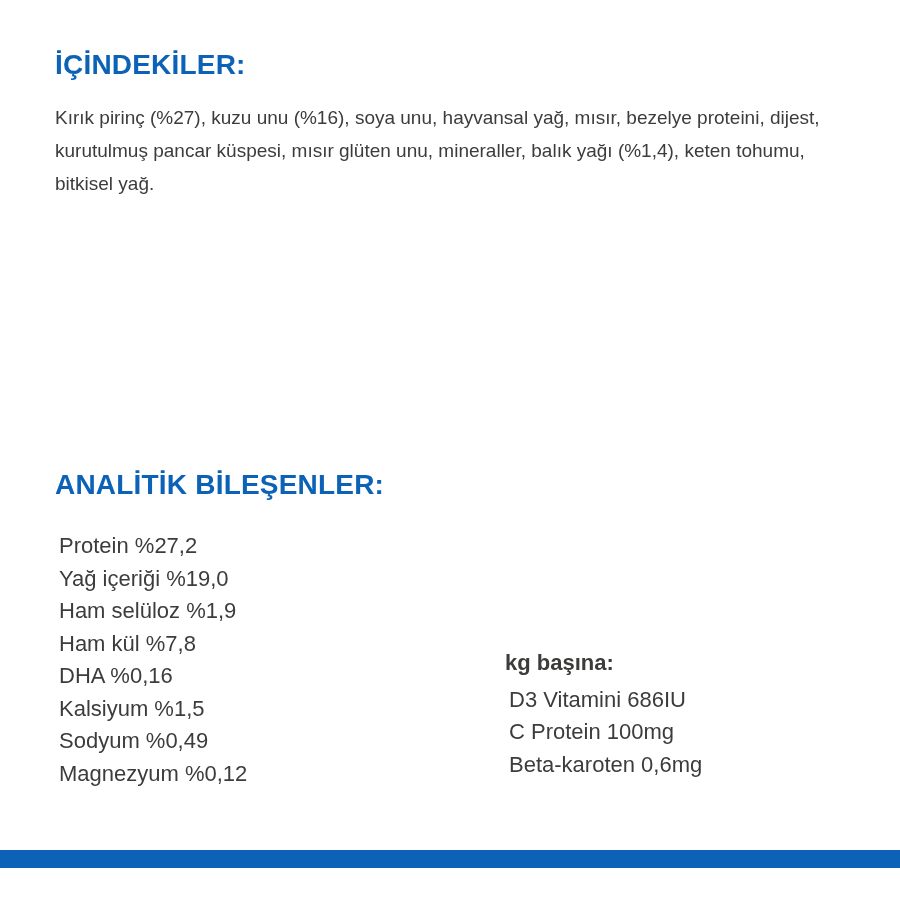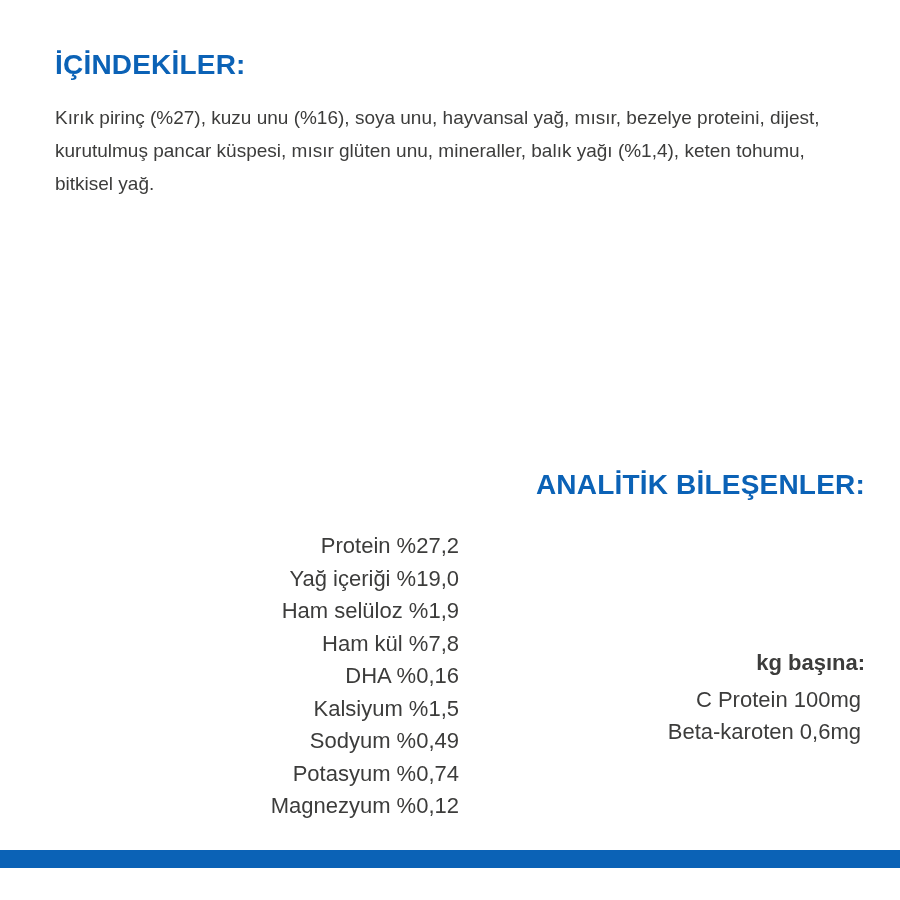--- a/index.html
+++ b/index.html
@@ -46,21 +46,20 @@
     font-weight: 400;
     max-width: 800px;
   }
 
   
   #analytical-section {
     position: absolute;
     left: 55px;
     top: 468px;
     width: 810px;
-    text-align: right;
   }
   #analytical-heading {
     font-size: 28px;
     line-height: 34px;
     margin: 0 0 24px 0;
   }
   .columns {
     position: relative;
     display: block;
   }
@@ -85,21 +84,21 @@
     font-size: 22px;
     line-height: 32.5px;
     color: #3c3c3b;
     white-space: nowrap;
   }
   #per-kg-label {
     font-size: 22px;
     line-height: 32.5px;
     font-weight: bold;
     color: #3c3c3b;
-    margin: 0 0 0 16px;
+    margin: 0 0 0 0;
   }
   #bottom-bar {
     position: absolute;
     left: 0;
     bottom: 0;
     width: 900px;
     height: 18px;
     background: #0b62b6;
   }
 </style>
@@ -118,27 +117,27 @@
 
     <div class="columns">
       <ul class="nutrient-list col-left">
         <li>Protein %27,2</li>
         <li>Yağ içeriği %19,0</li>
         <li>Ham selüloz %1,9</li>
         <li>Ham kül %7,8</li>
         <li>DHA %0,16</li>
         <li>Kalsiyum %1,5</li>
         <li>Sodyum %0,49</li>
-        <li>Potasyum %0,74</li>
         <li>Magnezyum %0,12</li>
       </ul>
 
       <div class="col-right">
         <div id="per-kg-label">kg başına:</div>
         <ul class="nutrient-list">
+          <li>D3 Vitamini 686IU</li>
           <li>C Protein 100mg</li>
           <li>Beta-karoten 0,6mg</li>
         </ul>
       </div>
     </div>
   </section>
 
   <div id="bottom-bar"></div>
 
 </div>

